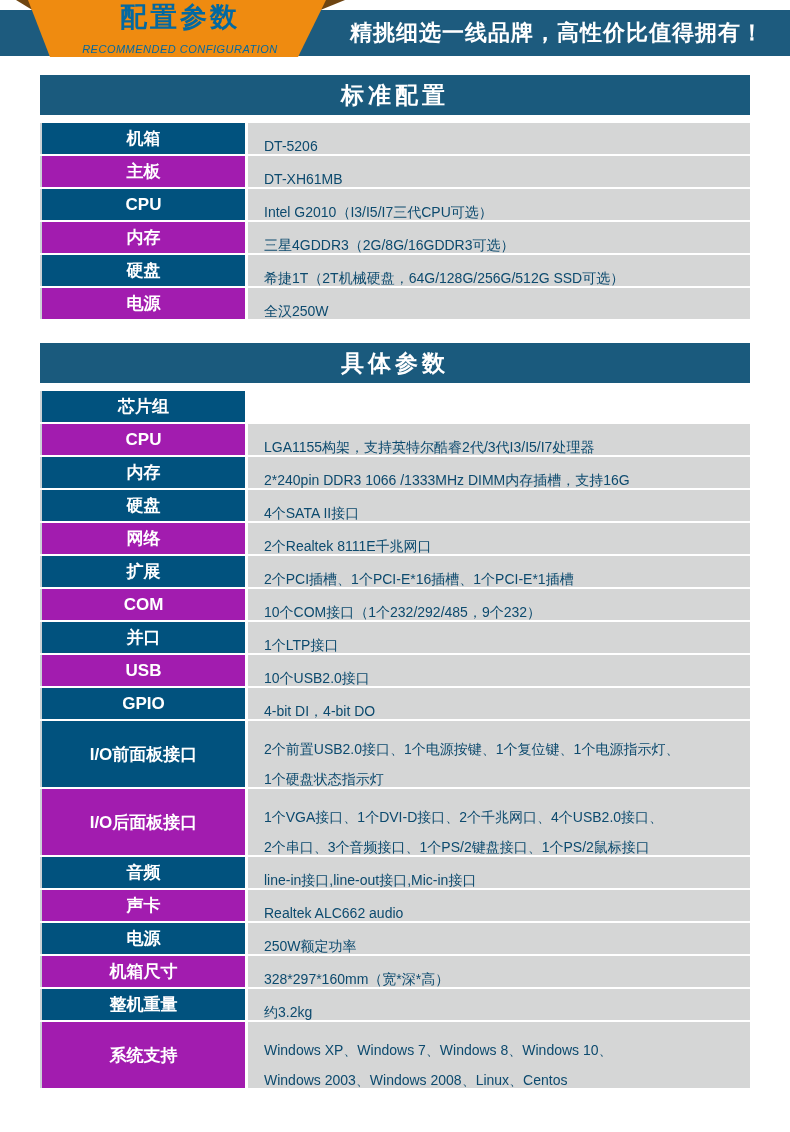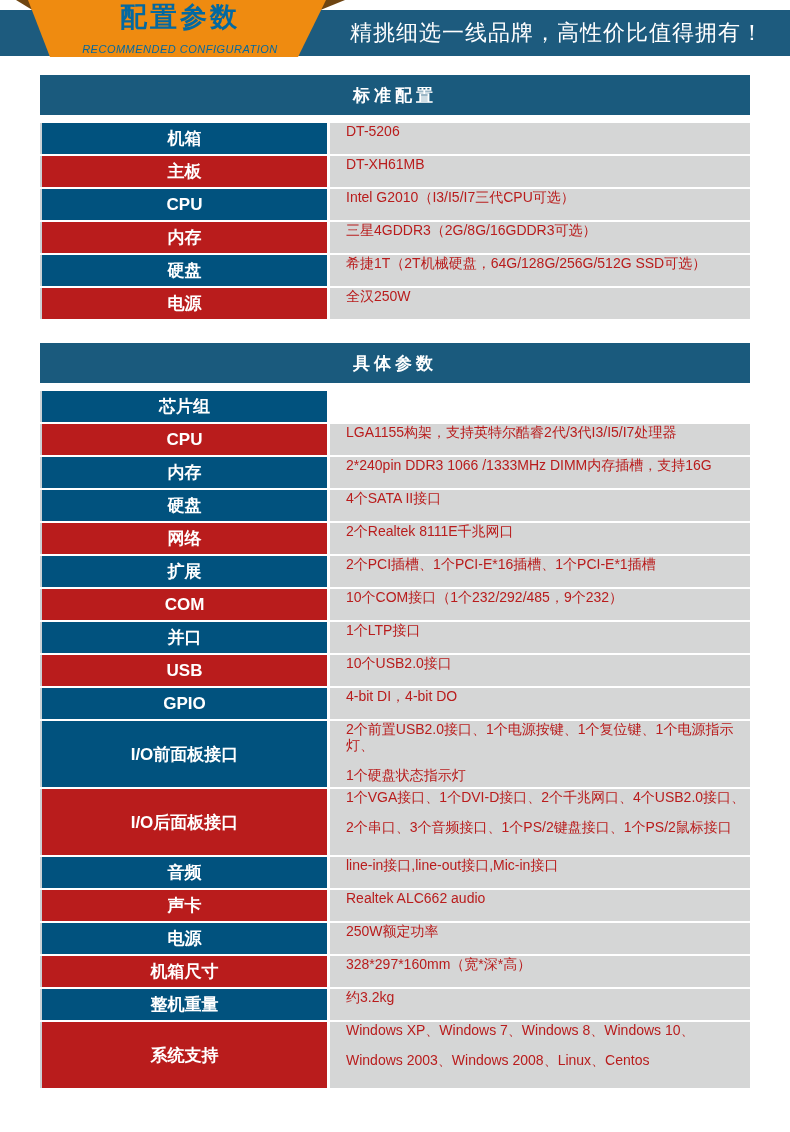--- a/index.html
+++ b/index.html
@@ -9,56 +9,56 @@
     font-family:"Liberation Sans","DejaVu Sans",sans-serif;
   }
   
   .top-banner {
     position:absolute; top:10px; left:0; width:790px; height:46px;
     background:#1d5b7e;
   }
   .banner-text {
     position:absolute; top:10px; left:330px; right:6px; height:46px;
     display:flex; align-items:center; justify-content:center;
-    color:#ffffff; font-size:22px; font-weight:normal; letter-spacing:1px;
+    color:#ffffff; font-size:22px; font-weight:bold; letter-spacing:1px;
   }
   .ribbon-wrap { position:absolute; top:0; left:0; width:360px; height:57px; }
   .ribbon-svg { position:absolute; top:0; left:0; }
   .ribbon-text {
     position:absolute; left:40px; top:0; width:280px; height:57px;
     display:flex; flex-direction:column; align-items:center; justify-content:center;
     color:#0369a1; text-align:right;
   }
   .badge-title { font-size:27px; font-weight:bold; letter-spacing:3px; line-height:30px; }
   .badge-subtitle { font-size:11px; font-style:italic; letter-spacing:.5px; margin-top:11px; }
 
   
   .content { position:absolute; left:40px; top:75px; width:710px; }
   .section-header {
     height:40px; background:#1a5a7d; color:#ffffff;
     display:flex; align-items:center; justify-content:center;
-    font-size:17px; font-weight:bold; letter-spacing:4px;
+    font-size:23px; font-weight:bold; letter-spacing:4px;
     margin-bottom:8px;
   }
   .section-header.second { margin-top:24px; }
   .rows { display:block; }
   .row { display:flex; height:31px; margin-bottom:2px; }
   .row.multi { height:66px; }
   .row-label {
-    width:287px; box-sizing:border-box; border-left:2px solid #ccd3d6;
+    width:205px; box-sizing:border-box; border-left:2px solid #ccd3d6;
     color:#ffffff; font-size:17px; font-weight:bold;
     display:flex; align-items:center; justify-content:center;
     flex-shrink:0;
   }
   .row-label.dark  { background:#01527e; }
-  .row-label.steel { background:#b91c1c; }
+  .row-label.steel { background:#a21caf; }
   .row-value {
     flex:1; margin-left:3px; background:#d5d6d6;
-    color:#b91c1c; font-size:14px;
-    display:flex; flex-direction:column; justify-content:flex-start;
+    color:#0c4a6e; font-size:14px;
+    display:flex; flex-direction:column; justify-content:flex-end;
     padding-left:16px; gap:14px;
   }
   .value-line { line-height:16px; }
 </style>
 </head>
 <body>
 
 <div class="top-banner"></div>
 <div class="banner-text">精挑细选一线品牌，高性价比值得拥有！</div>
 

